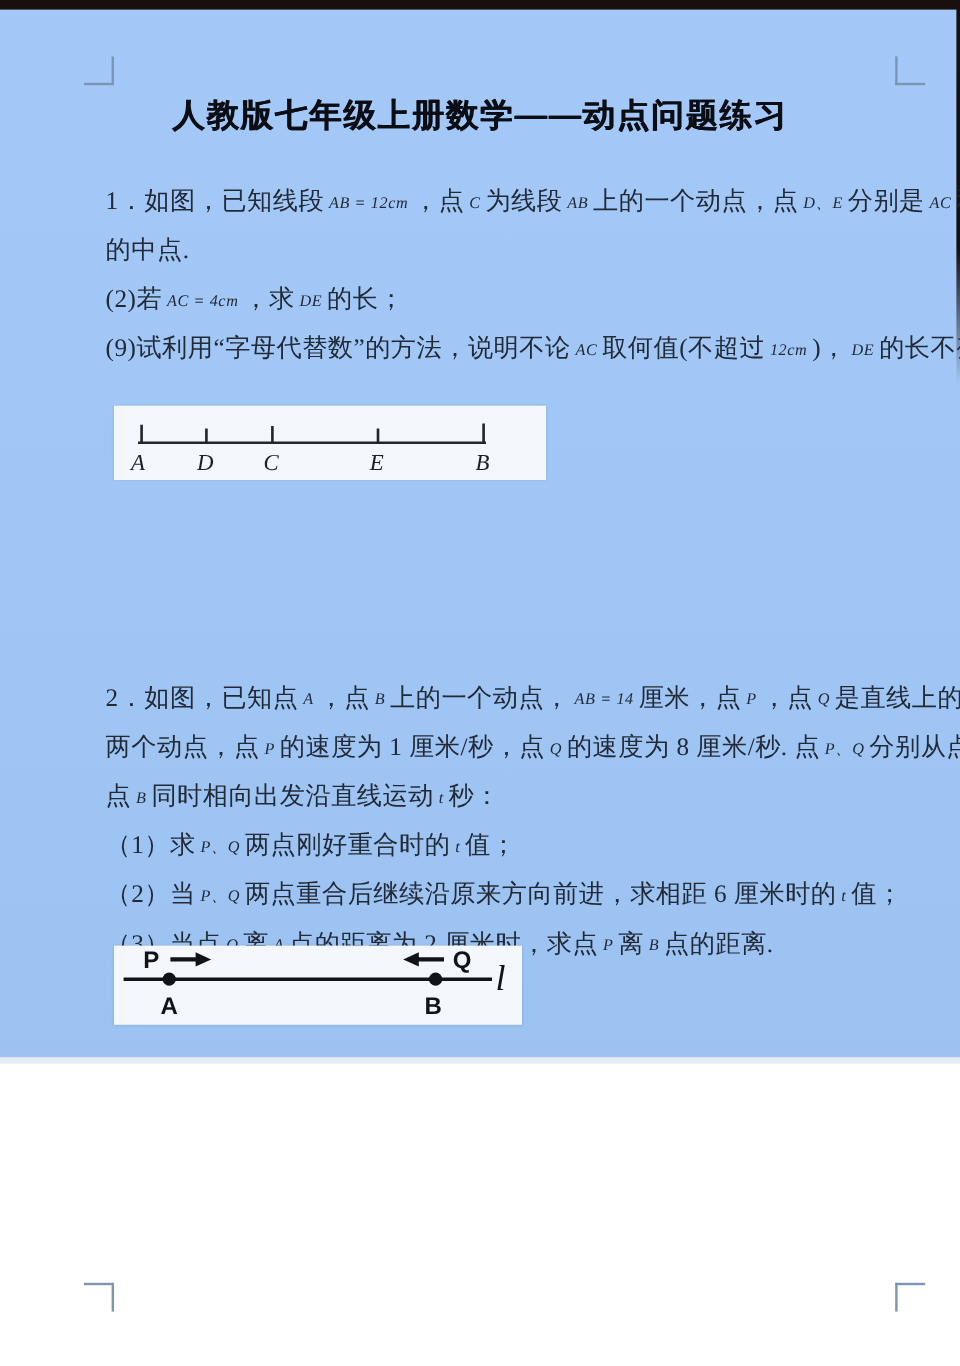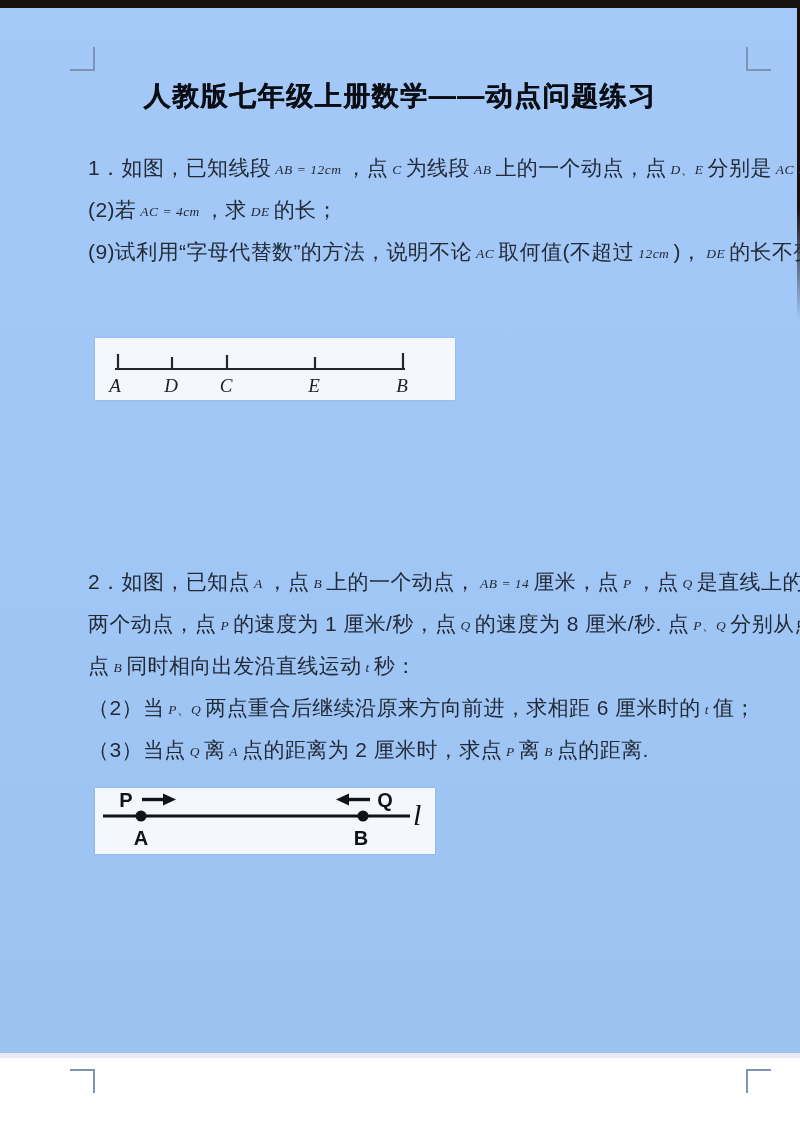--- a/index.html
+++ b/index.html
@@ -1,17 +1,17 @@
 <!DOCTYPE html>
 <html><head>
 <meta charset="utf-8">
 <style>
   html,body{margin:0;padding:0;}
   body{width:800px;height:1138px;overflow:hidden;font-family:"Liberation Sans",sans-serif;}
-  .photo{position:relative;width:800px;height:1058px;
+  .photo{position:relative;width:800px;height:886px;
          background:linear-gradient(180deg,#a4c9f8 0%,#a0c6f6 55%,#9cc2f2 100%);}
   
   .top-bar{position:absolute;top:0;left:0;width:800px;height:8px;background:#17100f;}
   .right-bar{position:absolute;top:0;right:0;width:3px;height:320px;
              background:linear-gradient(180deg,#17100f 65%,rgba(23,16,15,0));}
   .bottom-bar{position:absolute;bottom:0;left:0;width:800px;height:5px;background:#e8ecf2;}
   
   .mark{position:absolute;width:23px;height:22px;}
   .mark-tl{left:70px;top:47px;border-right:2px solid #7d95b4;border-bottom:2px solid #7d95b4;}
   .mark-tr{left:746px;top:47px;border-left:2px solid #7d95b4;border-bottom:2px solid #7d95b4;}
@@ -19,21 +19,21 @@
   .mark-br{left:746px;top:1069px;border-left:2px solid #7d95b4;border-top:2px solid #7d95b4;}
   
   .title{position:absolute;top:79px;left:0;width:800px;text-align:center;
          font-size:27px;line-height:34px;font-weight:900;color:#0a0e14;
          letter-spacing:1.5px;text-shadow:0.6px 0 #0a0e14;}
   
   .problem{position:absolute;left:88px;width:665px;color:#222a36;}
   .p1{top:148px;}
   .p2{top:562px;}
   .line{line-height:39px;white-space:nowrap;}
-  .seg-cn{font-size:21px;letter-spacing:0.4px;}
+  .seg-cn{font-size:21px;letter-spacing:0.4px;font-family:Liberation Serif, serif;}
   .seg-m{font-family:"Liberation Serif","DejaVu Serif",serif;font-style:italic;
          font-size:13.5px;letter-spacing:0.5px;padding:0 4px;position:relative;top:-1px;
          white-space:nowrap;}
   .seg-blank{display:inline-block;width:100px;height:4px;
              border-bottom:2.4px solid #222a36;margin:0 2px 0 6px;}
   
   .diagram{position:absolute;background:#f4f7fb;box-shadow:0 0 2px rgba(90,120,160,.35);}
   .diagram1{left:95px;top:338px;width:360px;height:62px;}
   .diagram2{left:95px;top:788px;width:340px;height:66px;}
   svg{display:block;}
@@ -55,20 +55,21 @@
 
   <div class="mark mark-tl"></div>
   <div class="mark mark-tr"></div>
   <div class="mark mark-bl"></div>
   <div class="mark mark-br"></div>
 
   <div class="title">人教版七年级上册数学——动点问题练习</div>
 
   <div class="problem p1">
     <div class="line"><span class="seg-cn">1．如图，已知线段</span><span class="seg-m">AB = 12cm</span><span class="seg-cn">，点</span><span class="seg-m">C</span><span class="seg-cn">为线段</span><span class="seg-m">AB</span><span class="seg-cn">上的一个动点，点</span><span class="seg-m">D、E</span><span class="seg-cn">分别是</span><span class="seg-m">AC</span><span class="seg-cn">和</span></div>
+    <div class="line"><span class="seg-cn">的中点.</span></div>
     <div class="line"><span class="seg-cn">(2)若</span><span class="seg-m">AC = 4cm</span><span class="seg-cn">，求</span><span class="seg-m">DE</span><span class="seg-cn">的长；</span></div>
     <div class="line"><span class="seg-cn">(9)试利用“字母代替数”的方法，说明不论</span><span class="seg-m">AC</span><span class="seg-cn">取何值(不超过</span><span class="seg-m">12cm</span><span class="seg-cn">)，</span><span class="seg-m">DE</span><span class="seg-cn">的长不变.</span></div>
   </div>
 
   <div class="diagram diagram1">
     <svg width="360" height="62" viewBox="0 0 360 62">
       <path d="M20 31 H310" stroke="#23262b" stroke-width="2.2" fill="none"></path>
       <path d="M23 16 V31" stroke="#23262b" stroke-width="2.2" fill="none"></path>
       <path d="M77 19 V31" stroke="#23262b" stroke-width="2.2" fill="none"></path>
       <path d="M132 17 V31" stroke="#23262b" stroke-width="2.2" fill="none"></path>
@@ -79,20 +80,21 @@
       <text class="nl-label" x="131" y="54" text-anchor="middle">C</text>
       <text class="nl-label" x="219" y="54" text-anchor="middle">E</text>
       <text class="nl-label" x="307" y="54" text-anchor="middle">B</text>
     </svg>
   </div>
 
   <div class="problem p2">
     <div class="line"><span class="seg-cn">2．如图，已知点</span><span class="seg-m">A</span><span class="seg-cn">，点</span><span class="seg-m">B</span><span class="seg-cn">上的一个动点，</span><span class="seg-m">AB = 14</span><span class="seg-cn">厘米，点</span><span class="seg-m">P</span><span class="seg-cn">，点</span><span class="seg-m">Q</span><span class="seg-cn">是直线上的</span></div>
     <div class="line"><span class="seg-cn">两个动点，点</span><span class="seg-m">P</span><span class="seg-cn">的速度为 1 厘米/秒，点</span><span class="seg-m">Q</span><span class="seg-cn">的速度为 8 厘米/秒. 点</span><span class="seg-m">P、Q</span><span class="seg-cn">分别从点</span></div>
     <div class="line"><span class="seg-cn">点</span><span class="seg-m">B</span><span class="seg-cn">同时相向出发沿直线运动</span><span class="seg-m">t</span><span class="seg-cn">秒：</span></div>
+    <div class="line"><span class="seg-cn">（1）求</span><span class="seg-m">P、Q</span><span class="seg-cn">两点刚好重合时的</span><span class="seg-m">t</span><span class="seg-cn">值；</span></div>
     <div class="line"><span class="seg-cn">（2）当</span><span class="seg-m">P、Q</span><span class="seg-cn">两点重合后继续沿原来方向前进，求相距 6 厘米时的</span><span class="seg-m">t</span><span class="seg-cn">值；</span></div>
     <div class="line"><span class="seg-cn">（3）当点</span><span class="seg-m">Q</span><span class="seg-cn">离</span><span class="seg-m">A</span><span class="seg-cn">点的距离为 2 厘米时，求点</span><span class="seg-m">P</span><span class="seg-cn">离</span><span class="seg-m">B</span><span class="seg-cn">点的距离.</span></div>
   </div>
 
   <div class="diagram diagram2">
     <svg width="340" height="66" viewBox="0 0 340 66">
       <path d="M8 28 H315" stroke="#101318" stroke-width="3" fill="none"></path>
       <circle cx="46" cy="28" r="5.5" fill="#101318"></circle>
       <circle cx="268" cy="28" r="5.5" fill="#101318"></circle>
 

